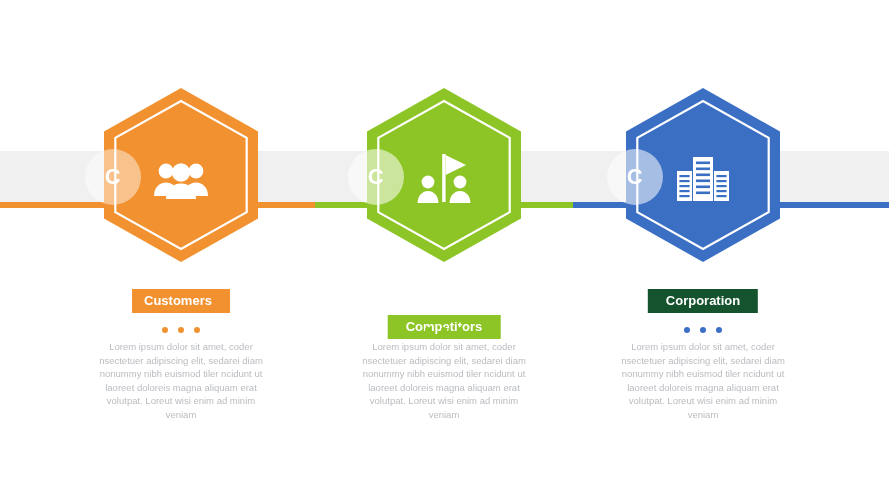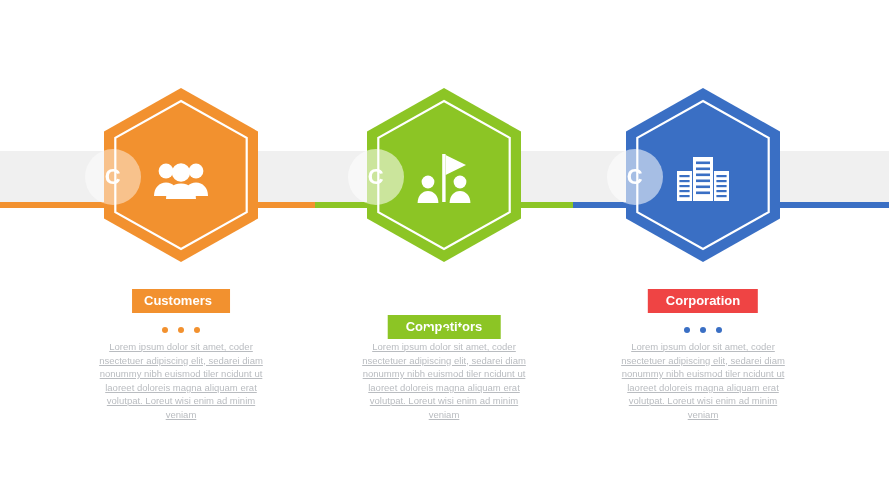--- a/index.html
+++ b/index.html
@@ -105,21 +105,20 @@
   .desc {
     position: absolute;
     left: 50%;
     top: 340px;
     transform: translateX(-50%);
     width: 168px;
     font-size: 9.5px;
     line-height: 13.5px;
     color: #b9bcc0;
     text-align: center;
-    text-decoration: underline;
   }
 </style>
 </head>
 <body>
 
 <div id="canvas" style="width: 889px; height: 500px; background: rgb(255, 255, 255);">
 
   <div class="band" style="background: rgb(240, 240, 240); top: 151px; height: 51px; width: 889px;"></div>
 
   <div class="conn" id="conn-0" style="left: 0px; width: 315px; background: rgb(242, 145, 47);"></div>
@@ -228,21 +227,21 @@
           <rect x="21" y="4.5" width="14" height="2.6"></rect>
           <rect x="21" y="10.5" width="14" height="2.6"></rect>
           <rect x="21" y="16.5" width="14" height="2.6"></rect>
           <rect x="21" y="22.5" width="14" height="2.6"></rect>
           <rect x="21" y="28.5" width="14" height="2.6"></rect>
           <rect x="21" y="34.5" width="14" height="2.6"></rect>
         </g>
       </svg>
     </div>
 
-    <div class="chip" id="chip-2" style="background: #ef4444;">Corporation</div>
+    <div class="chip" id="chip-2" style="background: #14532d;">Corporation</div>
 
     <div class="dots" id="dots-2">
       <span class="dot" style="background: rgb(58, 111, 196);"></span>
       <span class="dot" style="background: rgb(58, 111, 196);"></span>
       <span class="dot" style="background: rgb(58, 111, 196);"></span>
     </div>
 
     <div class="desc" id="desc-2" style="color: rgb(185, 188, 192);">Lorem ipsum dolor sit amet, coder nsectetuer adipiscing elit, sedarei diam nonummy nibh euismod tiler ncidunt ut laoreet doloreis magna aliquam erat volutpat. Loreut wisi enim ad minim veniam</div>
   </div>
 

